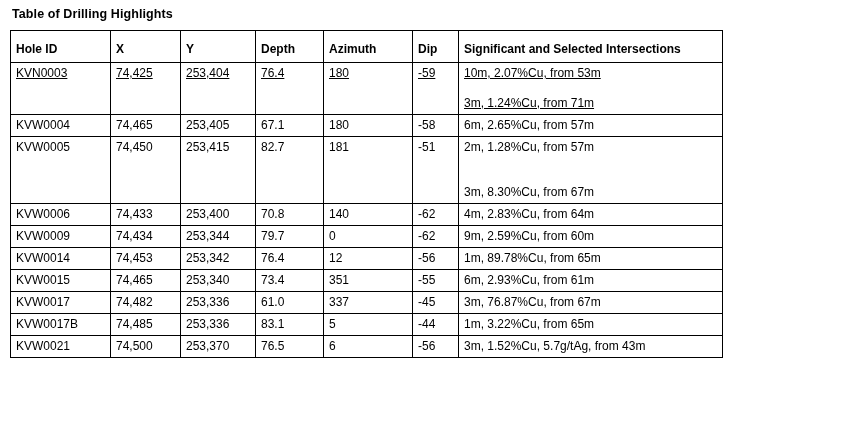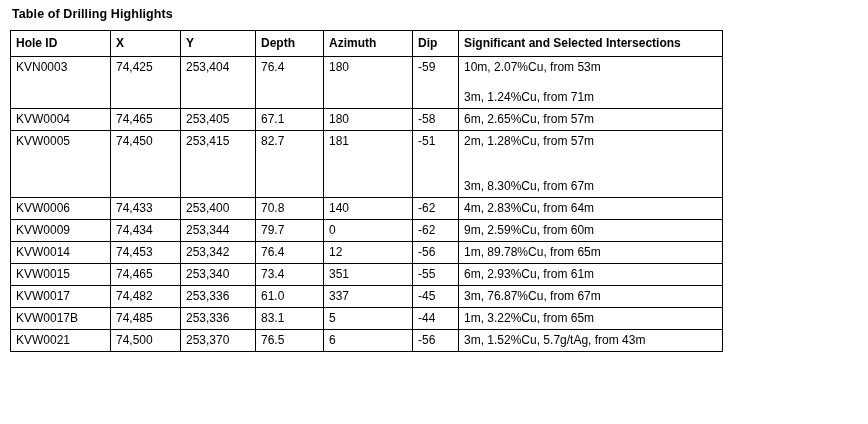--- a/index.html
+++ b/index.html
@@ -40,21 +40,21 @@
     border: 1px solid #000000;
     vertical-align: top;
     padding: 3px 5px 3px 5px;
     line-height: 15px;
     font-weight: normal;
     text-align: left;
     white-space: pre-line;
   }
   table.highlights thead th {
     font-weight: bold;
-    padding-top: 4px;
+    padding-top: 10px;
     padding-bottom: 5px;
     line-height: 16px;
   }
   
   col.c-hole   { width: 100px; }
   col.c-x      { width: 70px; }
   col.c-y      { width: 75px; }
   col.c-depth  { width: 68px; }
   col.c-azi    { width: 89px; }
   col.c-dip    { width: 46px; }
@@ -62,20 +62,21 @@
 
   td.cell-int {
     padding-left: 7px;
   }
   th.head-int {
     padding-left: 7px;
   }
   
   tr[data-rowheight="tall"] td {
     height: 42px;
+    text-decoration: underline;
   }
   tr[data-rowheight="xtall"] td {
     height: 58px;
   }
 </style>
 </head>
 <body>
 
 <div class="page">
 

